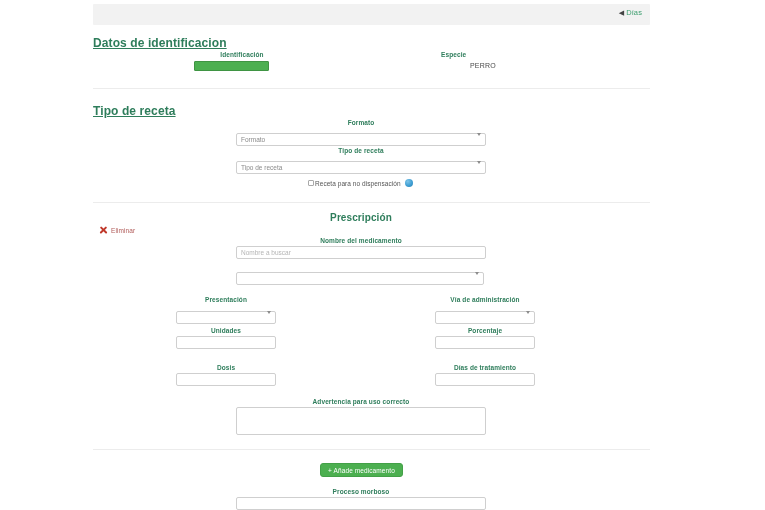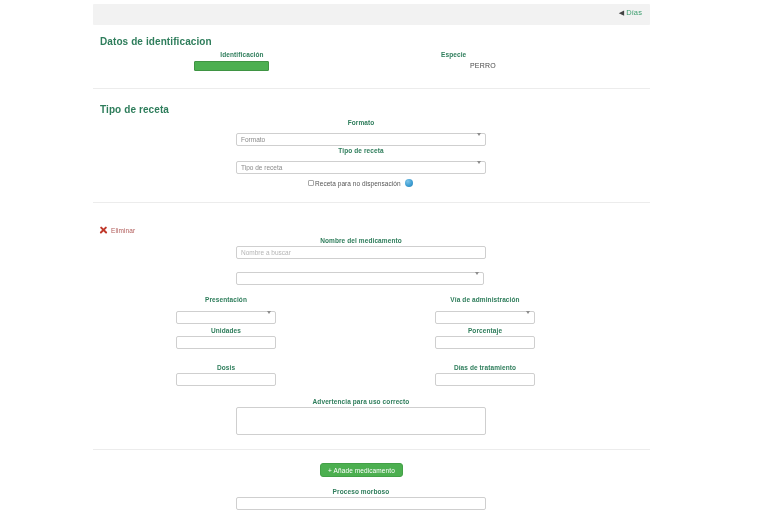--- a/index.html
+++ b/index.html
@@ -49,25 +49,26 @@
     display: inline-block;
     color: #444;
     font-size: 7px;
     margin-right: 2px;
     transform: translateY(-0.5px);
   }
 
   
   .section-title {
     position: absolute;
-    left: 100px;
-    font-size: 10px;
+    left: 93px;
+    font-size: 12px;
     font-weight: bold;
     color: #2e7d5b;
     letter-spacing: .1px;
+    text-decoration: underline;
   }
   .divider {
     position: absolute;
     left: 93px;
     width: 557px;
     height: 1px;
     background: #ececec;
   }
 
   
@@ -250,20 +251,21 @@
   </div>
 
   <div class="cbrow" style="left:308px; top:179px;">
     <span class="cbbox"></span>
     <span class="cblabel">Receta para no dispensación</span>
     <span class="info-icon"></span>
   </div>
 
   <div class="divider" style="top:202px;"></div>
 
+  <div class="presc-title" style="left:236px; top:212px; width:250px;">Prescripción</div>
 
   <div class="eliminar" style="left:99px; top:226px;">
     <span class="x-icon"></span>
     <span class="eliminar-label">Eliminar</span>
   </div>
 
   <div class="flabel" style="left:236px; top:237px; width:250px;">Nombre del medicamento</div>
   <input class="txtinput" style="left: 236px; top: 246px; width: 250px;" placeholder="Nombre a buscar">
 
   <div class="selwrap" style="left:236px; top:267px; width:248px;">

